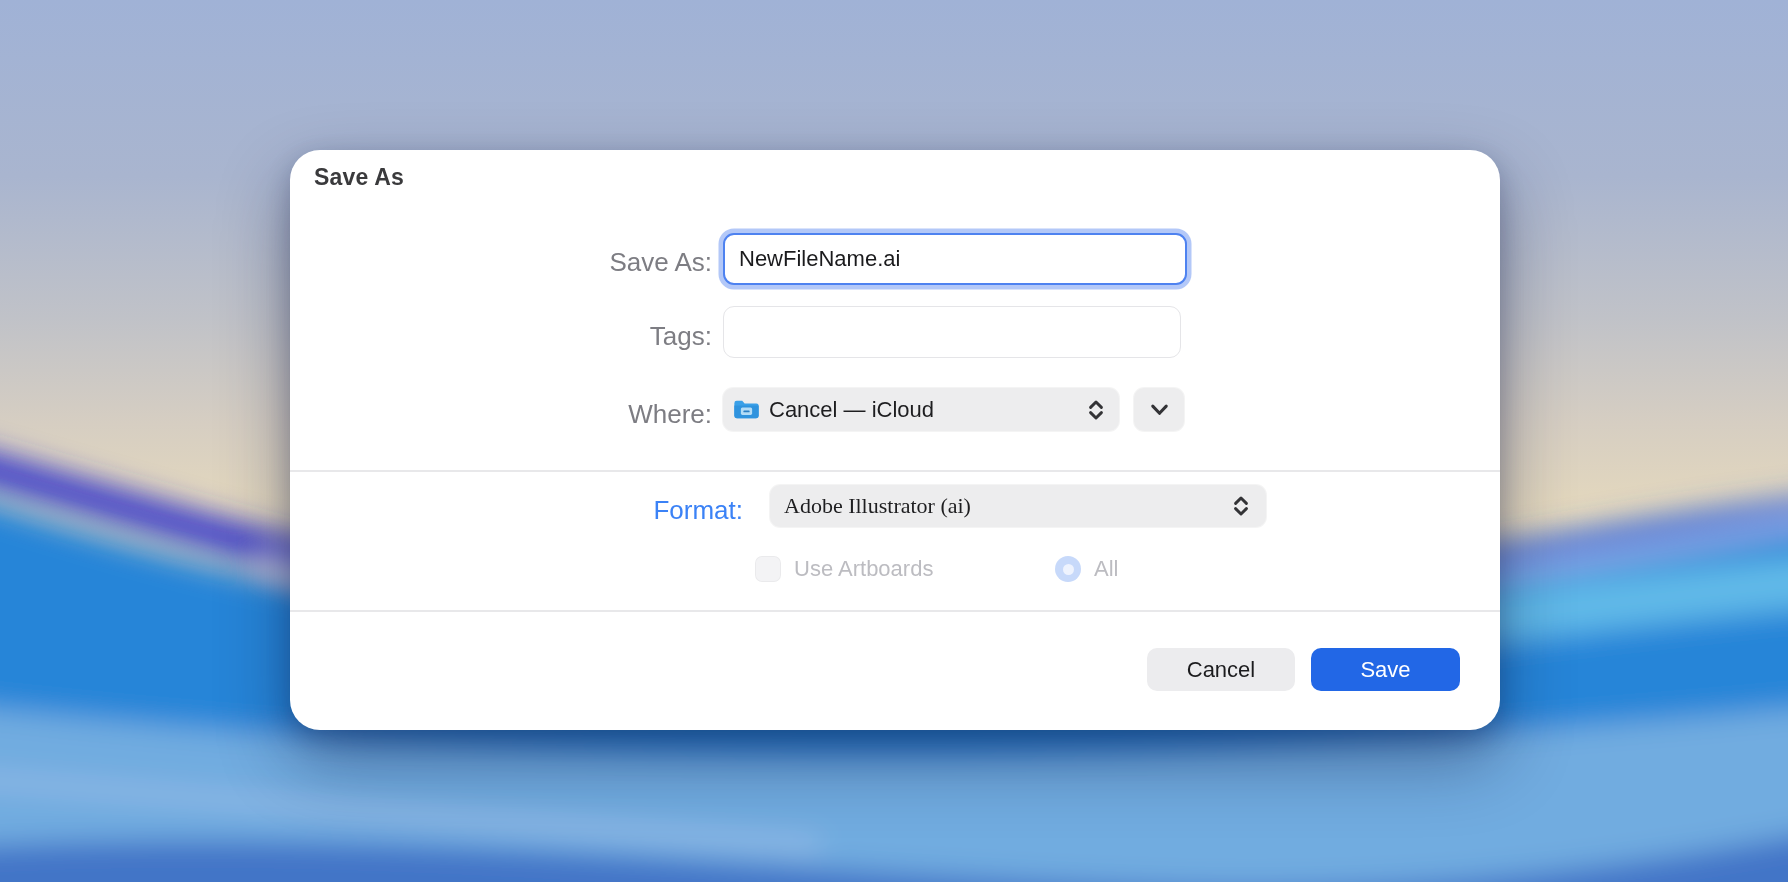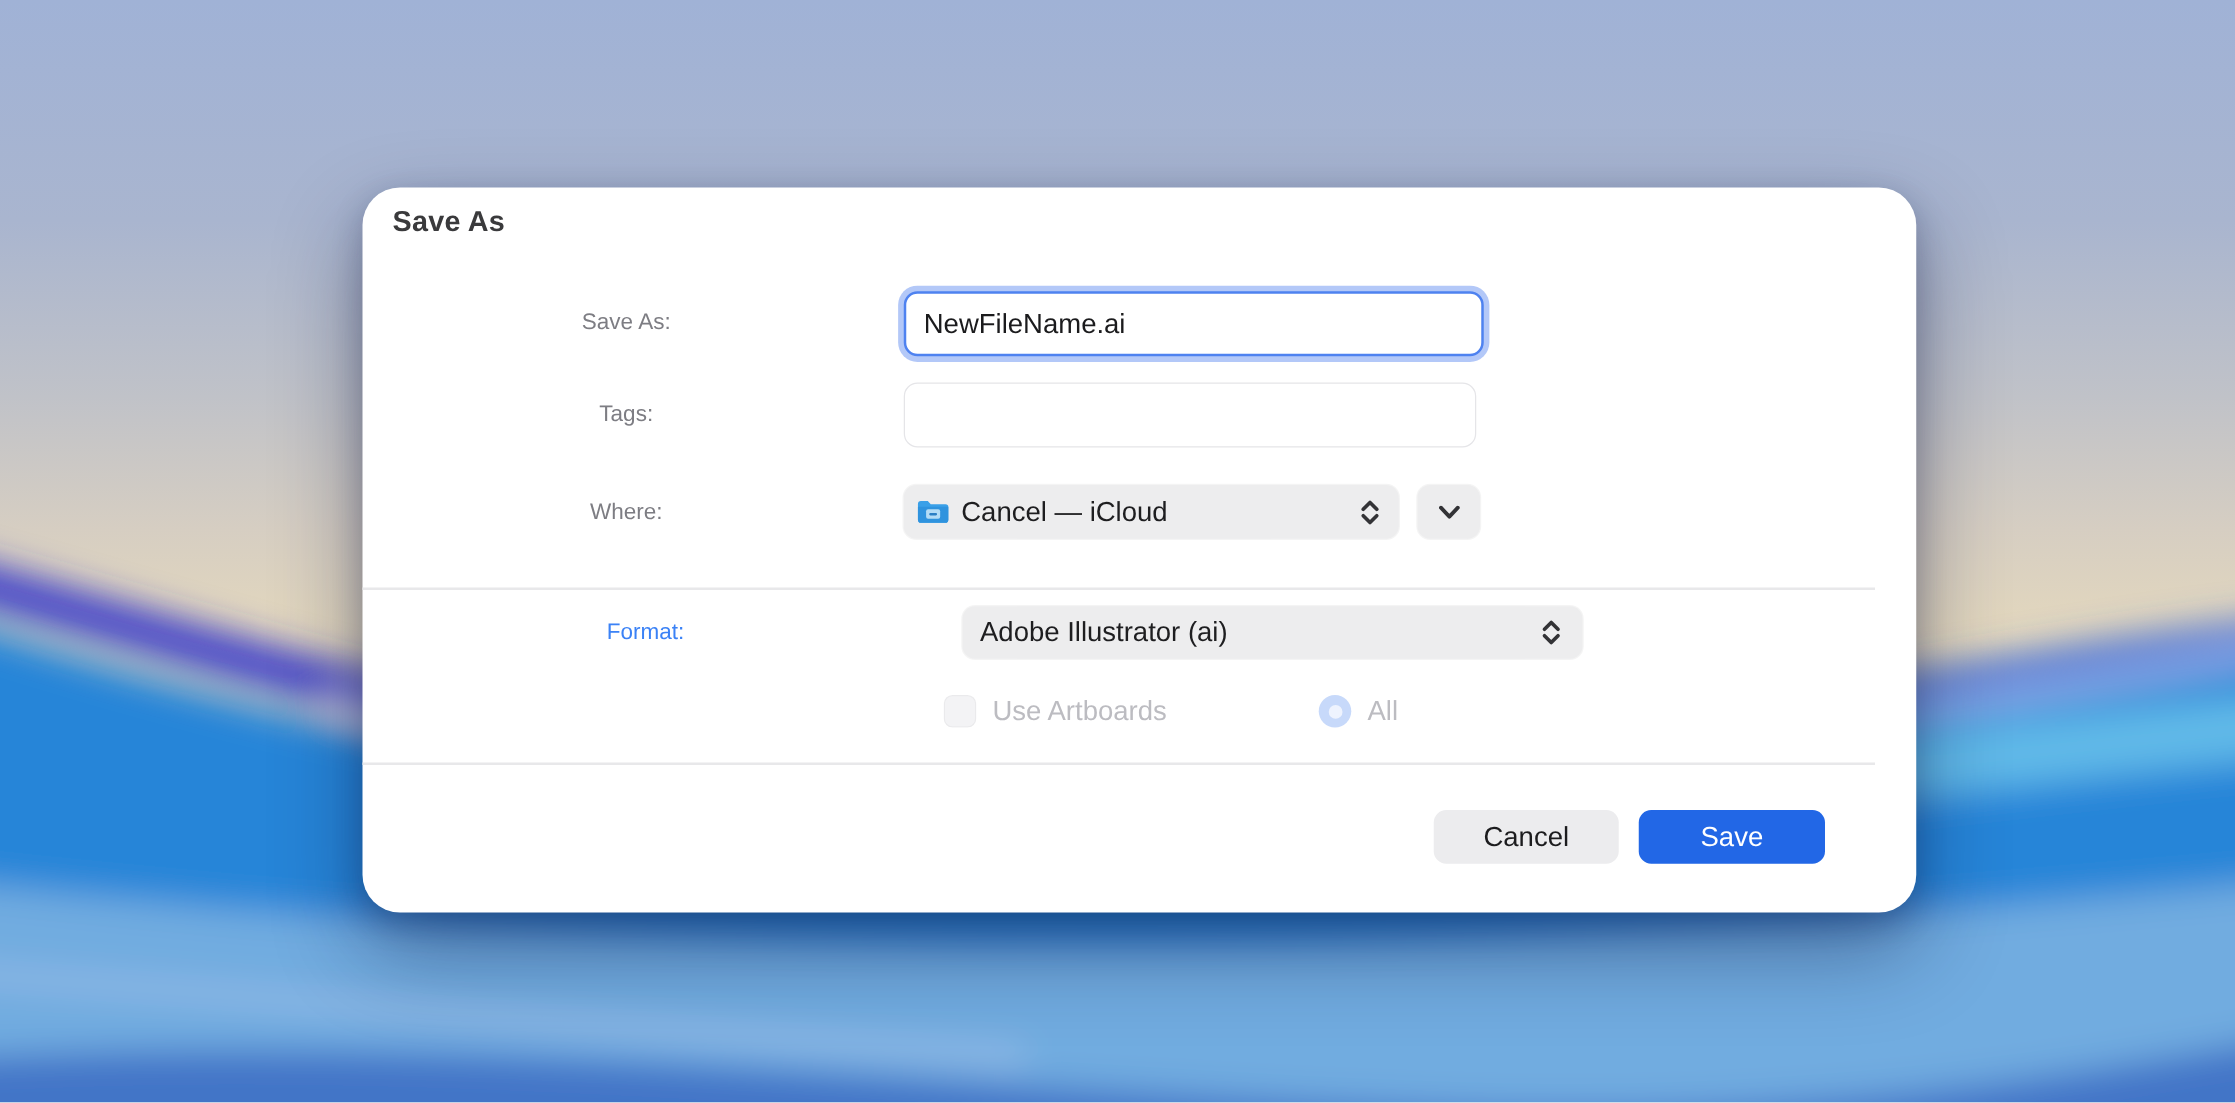--- a/index.html
+++ b/index.html
@@ -8,42 +8,42 @@
 
   
   .wallpaper{position:absolute;inset:0;
     background:linear-gradient(180deg,#a0b2d6 0%,#a9b5cf 20%,#c0c2c8 36%,
       #d6cec2 48%,#e4d8bd 58%,#e0d4ba 68%,#d8cfb8 78%);}
   .wallpaper svg{position:absolute;left:0;top:0;width:1788px;height:882px;display:block;}
 
   
   .dialog{position:absolute;left:290px;top:150px;width:1210px;height:580px;
     background:#ffffff;border-radius:30px;
-    box-shadow:0 30px 70px rgba(12,22,64,.42),0 8px 24px rgba(12,22,64,.22);padding-left:33px;}
+    box-shadow:0 30px 70px rgba(12,22,64,.42),0 8px 24px rgba(12,22,64,.22);}
   .dialog-title{position:absolute;left:24px;top:14px;font-size:23px;font-weight:700;
     color:#3a3a3c;letter-spacing:.2px;}
 
-  .lbl{position:absolute;left:0;width:422px;text-align:center;font-size:18px;
+  .lbl{position:absolute;left:0;width:422px;text-align:right;font-size:26px;
     color:#7d7d83;}
   .lbl-dark{color:#3b82f6;}
 
   input{font-family:"Liberation Sans", sans-serif;outline:none;}
   .txt{position:absolute;box-sizing:border-box;background:#fff;font-size:22px;
     color:#1b1b1d;padding:0 14px;}
   .txt-focused{left:433px;top:83px;width:464px;height:52px;border-radius:11px;
     border:2.5px solid #4e82f0;box-shadow:0 0 0 4.5px rgba(104,146,241,.50);}
   .txt-plain{left:433px;top:156px;width:458px;height:52px;border-radius:11px;
     border:1.5px solid #e5e5e8;}
 
   .popup{position:absolute;box-sizing:border-box;display:flex;align-items:center;
     background:#ededee;border-radius:10px;box-shadow:0 0 0 1px rgba(0,0,0,.045);
     font-size:22px;color:#1e1e20;cursor:default;}
   .popup .chev{margin-left:auto;flex:0 0 auto;display:flex;align-items:center;}
   .popup-where{left:433px;top:238px;width:396px;height:43px;padding:0 10px 0 10px;}
-  .popup-format{left:480px;top:335px;width:496px;height:42px;padding:0 12px 0 14px;}
+  .popup-format{left:480px;top:335px;width:496px;height:42px;padding:0 12px 0 14px;font-family:Liberation Serif, serif;}
   .disclosure{position:absolute;left:844px;top:238px;width:50px;height:43px;
     background:#ededee;border-radius:10px;box-shadow:0 0 0 1px rgba(0,0,0,.045);
     display:flex;align-items:center;justify-content:center;}
 
   .divider{position:absolute;left:0;width:1210px;height:2px;background:#e8e8ea;}
   .divider-1{top:320px;}
   .divider-2{top:460px;}
 
   .opt-group{position:absolute;top:397px;height:44px;display:flex;align-items:center;}
   .opt-label{font-size:22px;color:#bcbcc1;margin-left:13px;}

